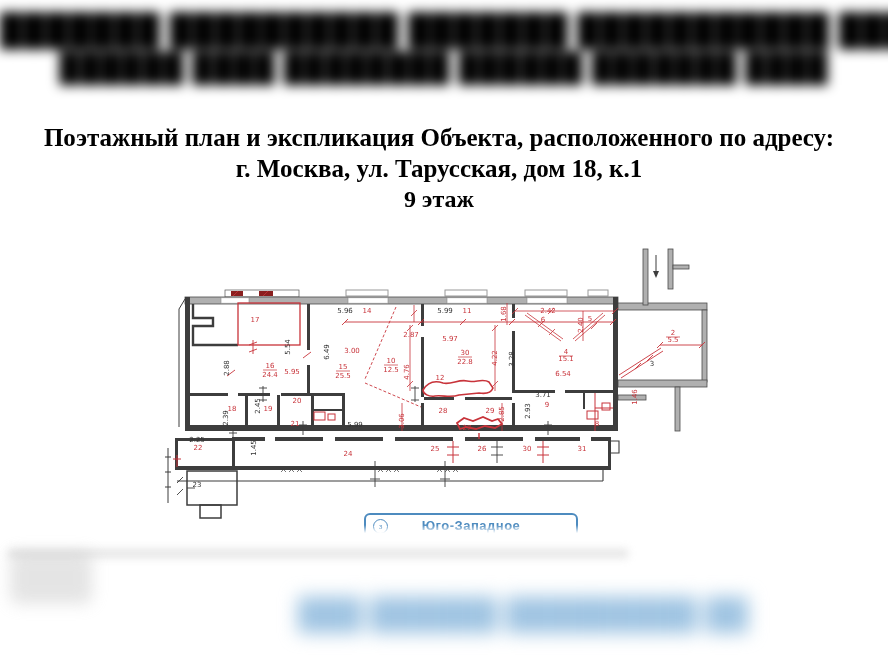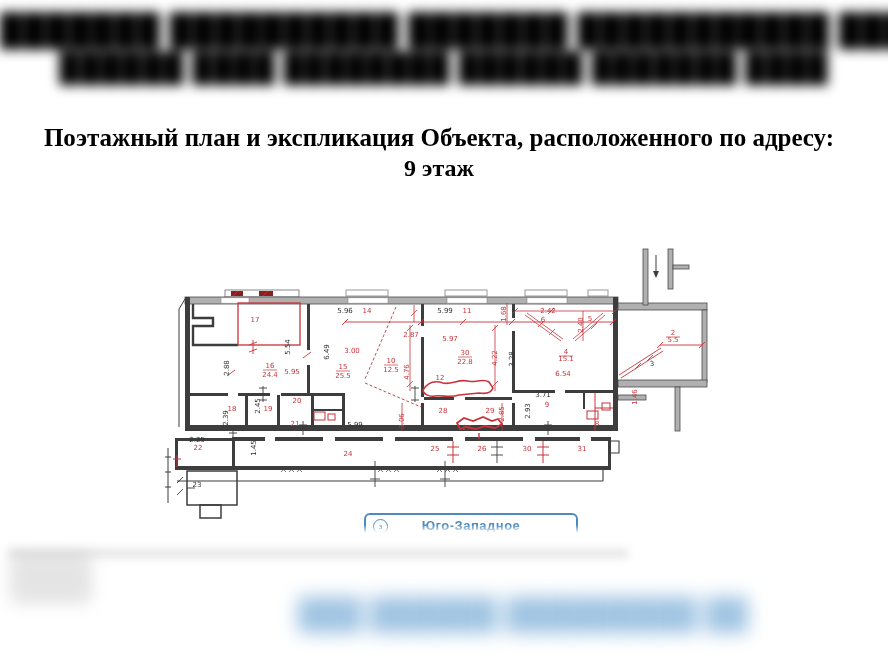--- a/index.html
+++ b/index.html
@@ -44,20 +44,21 @@
 
 <div class="page">
 
   <div class="blur-header">
     <div class="l1">███████ ██████████ ███████ ███████████ ████████</div>
     <div class="l2">██████ ████ ████████ ██████ ███████ ████</div>
   </div>
 
   <div class="title">
     <div class="t1">Поэтажный план и экспликация Объекта, расположенного по адресу:</div>
+    <div class="t2">г. Москва, ул. Тарусская, дом 18, к.1</div>
     <div class="t3">9 этаж</div>
   </div>
 
   <div class="plan">
     <svg viewBox="0 0 555 300" xmlns="http://www.w3.org/2000/svg">
 
       <g fill="none" stroke="#9a9a9a" stroke-width="1">
         <rect x="183" y="45" width="42" height="6"></rect>
         <rect x="282" y="45" width="42" height="6"></rect>
         <rect x="362" y="45" width="42" height="6"></rect>

